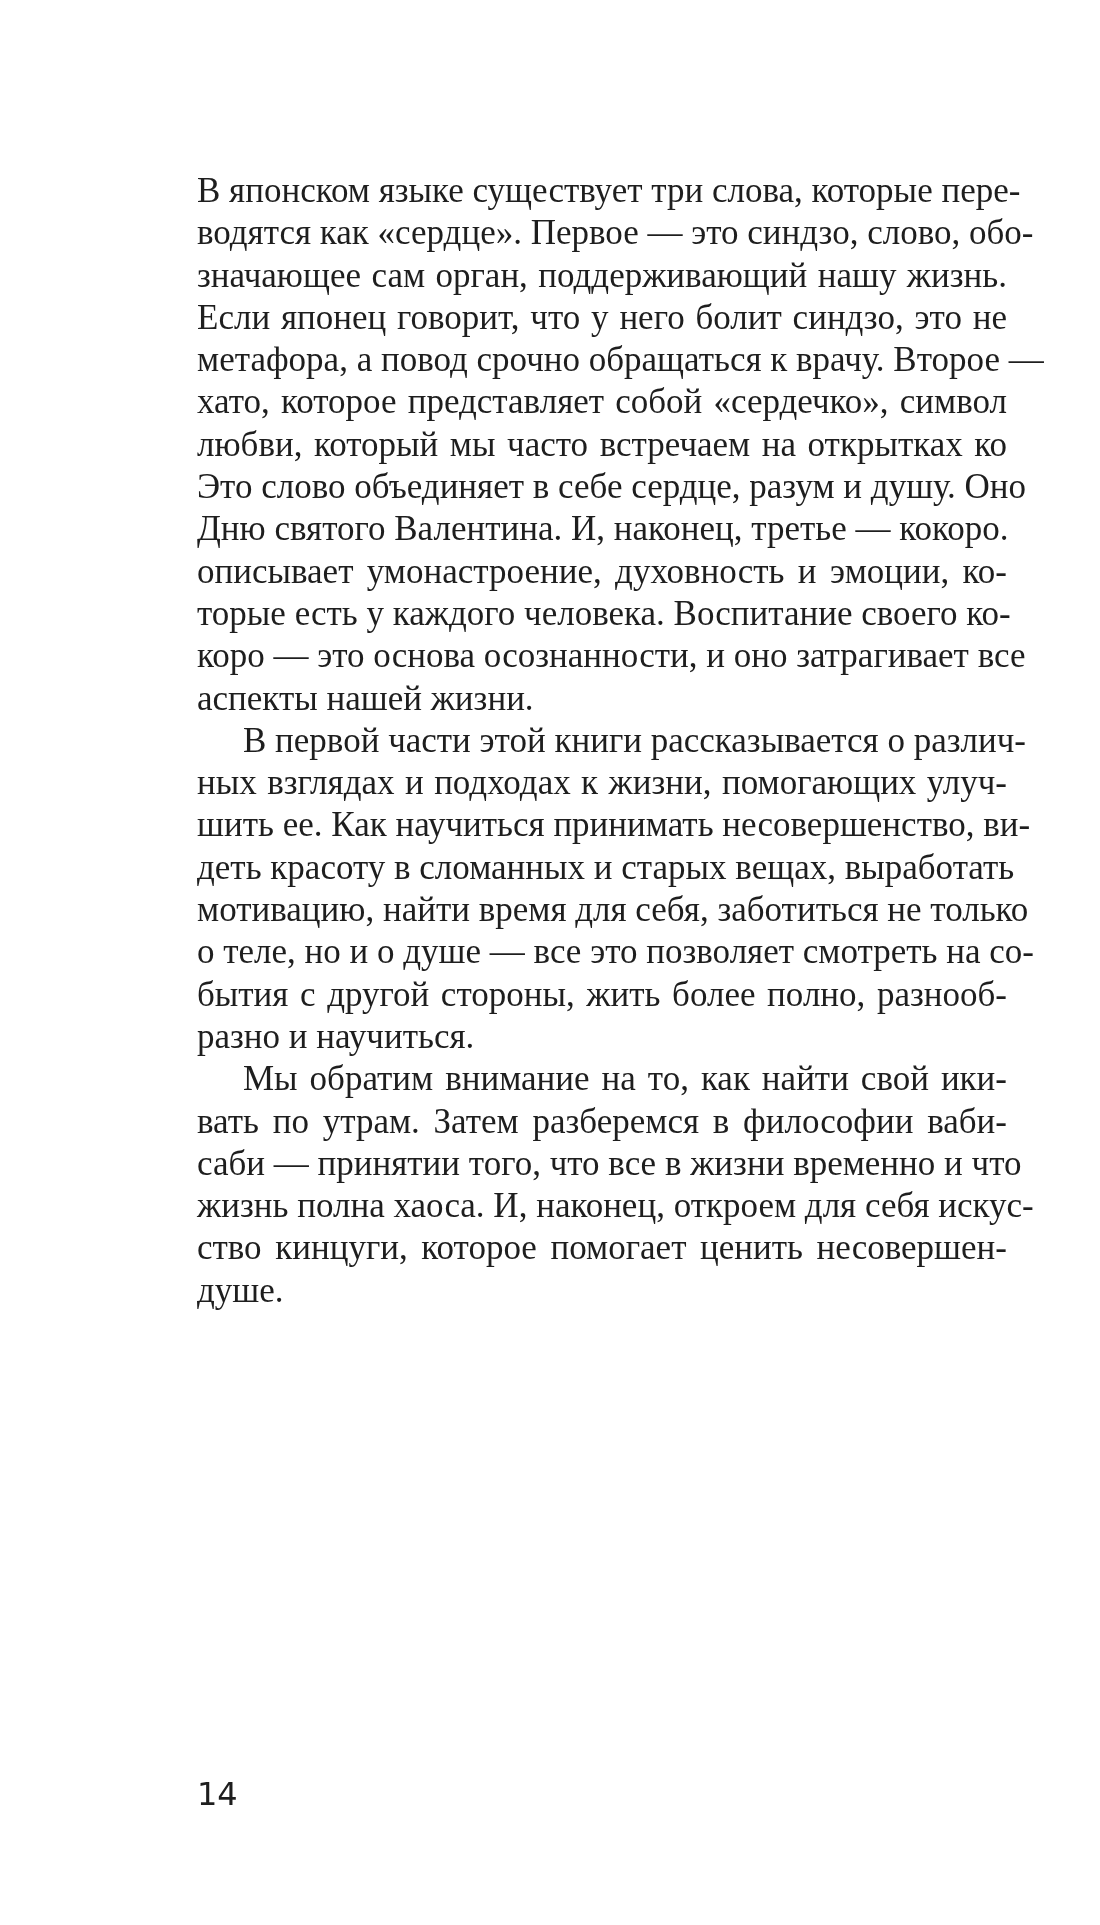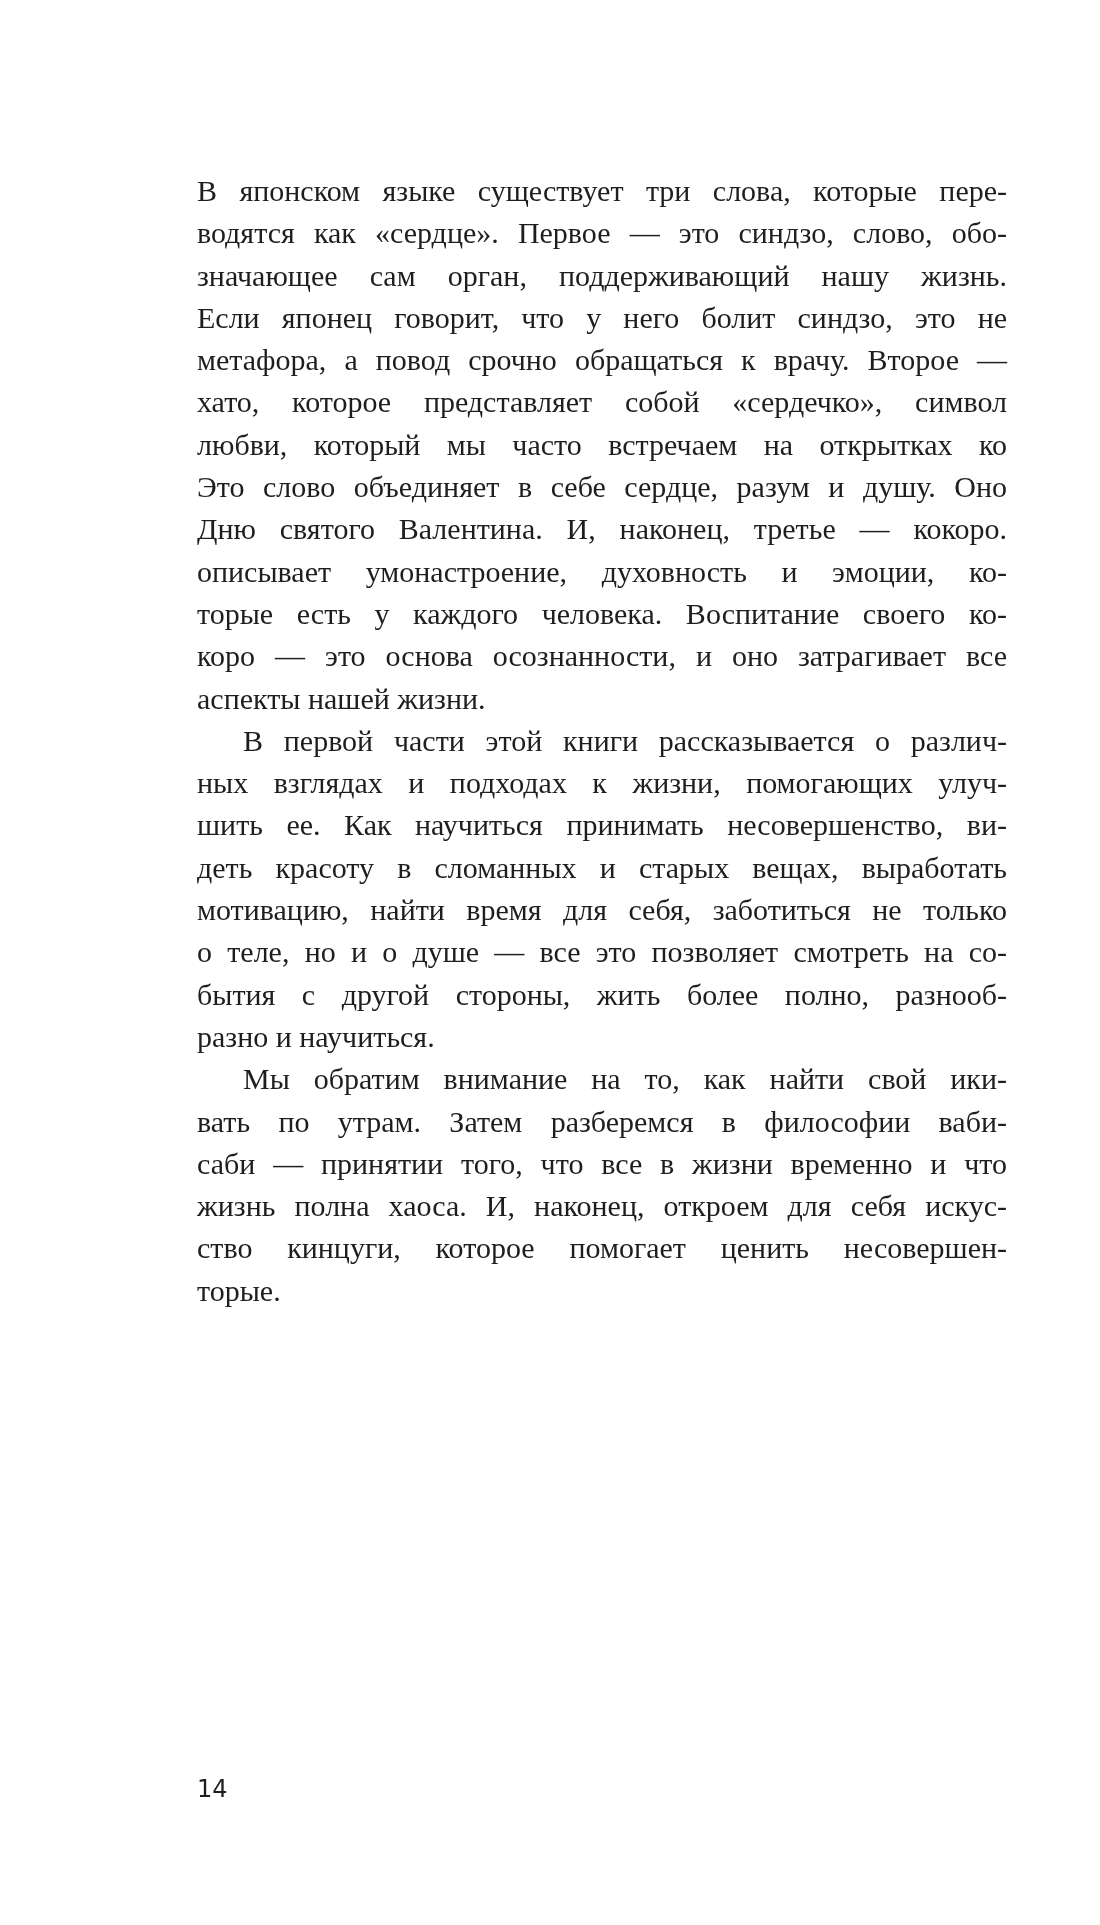--- a/index.html
+++ b/index.html
@@ -20,21 +20,21 @@
       width: 1100px;
       height: 1925px;
       background: #ffffff;
     }
     .text-block {
       position: absolute;
       left: 197px;
       top: 170px;
       width: 810px;
       font-family: "Liberation Serif", "DejaVu Serif", serif;
-      font-size: 30px;
+      font-size: 35px;
       line-height: 42.3px;
       color: #1e1e1e;
     }
     .line {
       display: block;
       white-space: nowrap;
       text-align: justify;
       text-align-last: justify;
       height: 42.3px;
     }
@@ -42,21 +42,21 @@
       text-align-last: left;
     }
     .line.indent {
       padding-left: 46px;
     }
     .page-number {
       position: absolute;
       left: 197px;
       top: 1775px;
       font-family: "DejaVu Sans", sans-serif;
-      font-size: 24px;
+      font-size: 32px;
       color: #1e1e1e;
       text-align: right;
     }
   </style>
 </head>
 <body>
 
 <div class="page">
   <div class="text-block">
 
@@ -86,18 +86,18 @@
       <span class="line">бытия с другой стороны, жить более полно, разнооб-</span>
       <span class="line last">разно и научиться.</span>
     </div>
 
     <div>
       <span class="line indent">Мы обратим внимание на то, как найти свой ики-</span>
       <span class="line">вать по утрам. Затем разберемся в философии ваби-</span>
       <span class="line">саби — принятии того, что все в жизни временно и что</span>
       <span class="line">жизнь полна хаоса. И, наконец, откроем для себя искус-</span>
       <span class="line">ство кинцуги, которое помогает ценить несовершен-</span>
-      <span class="line last">торые.</span>
+      <span class="line last">душе.</span>
     </div>
   </div>
 
   <div class="page-number">14</div>
 </div>
 
 </body></html>

